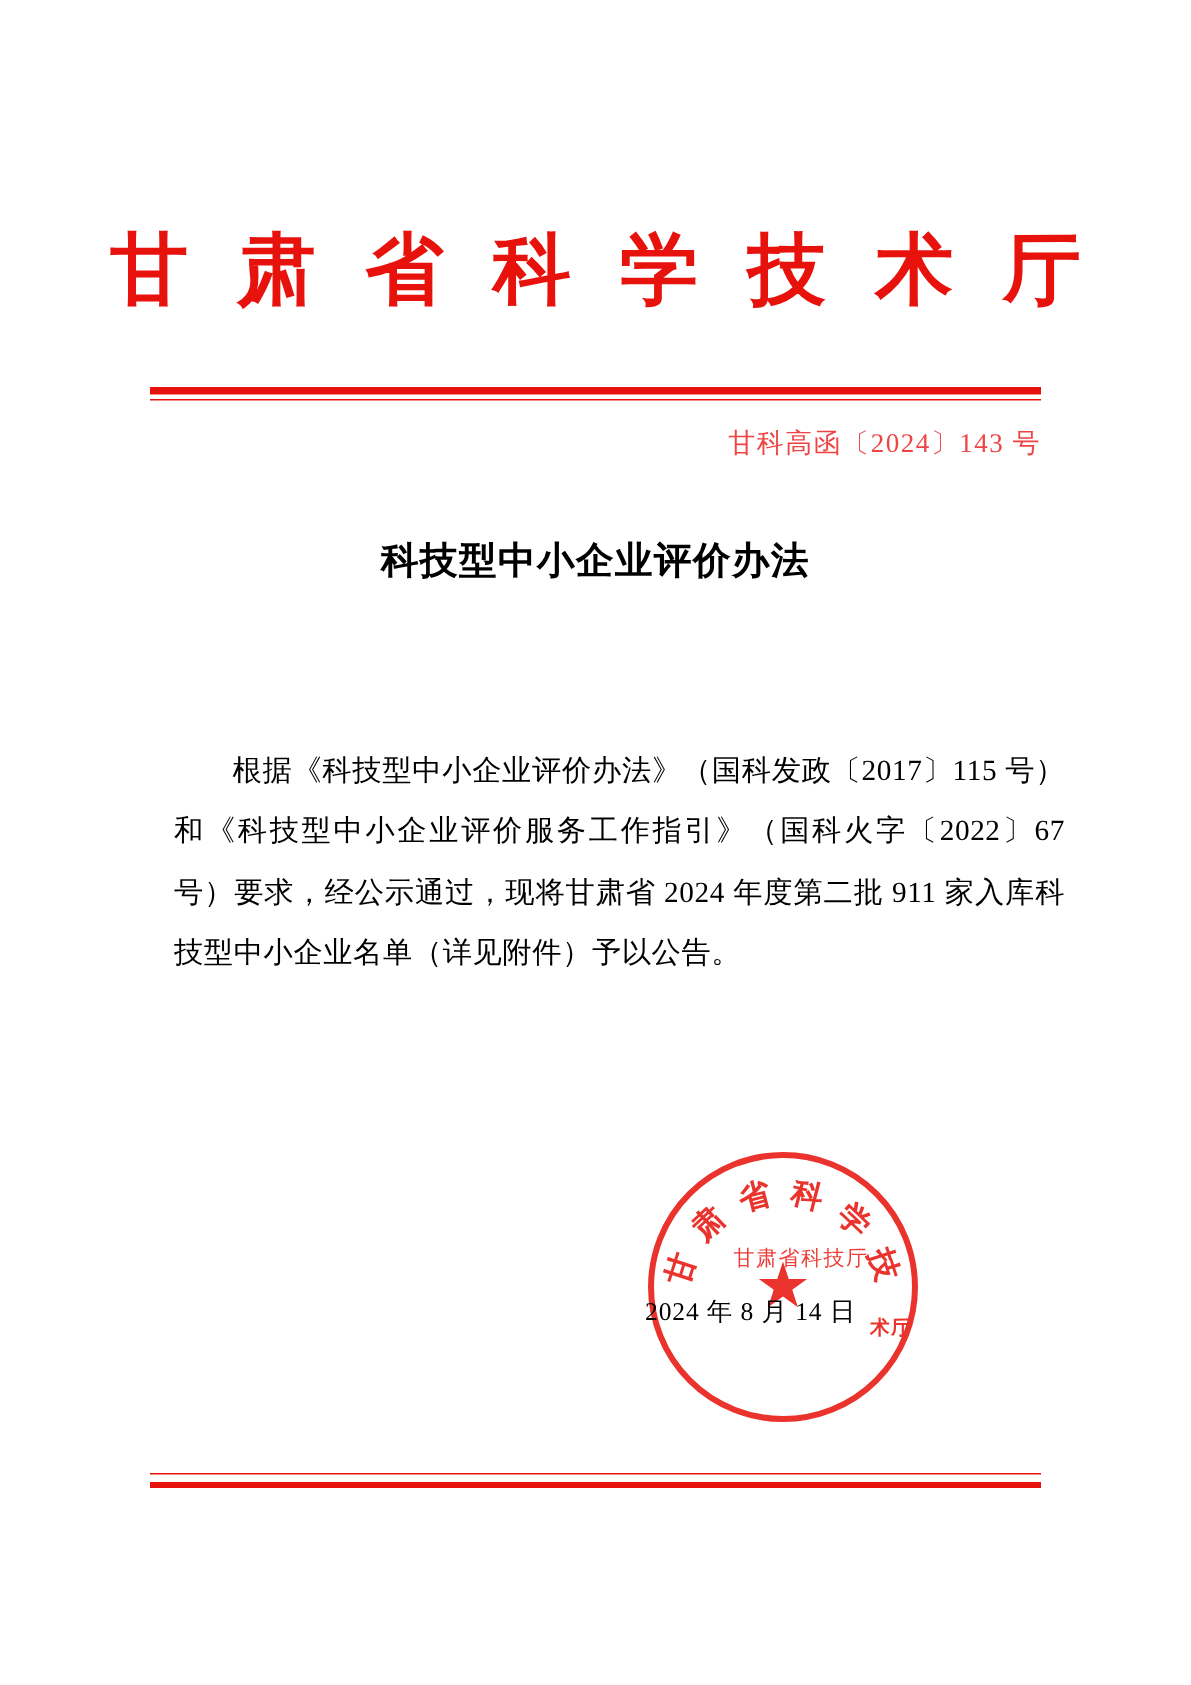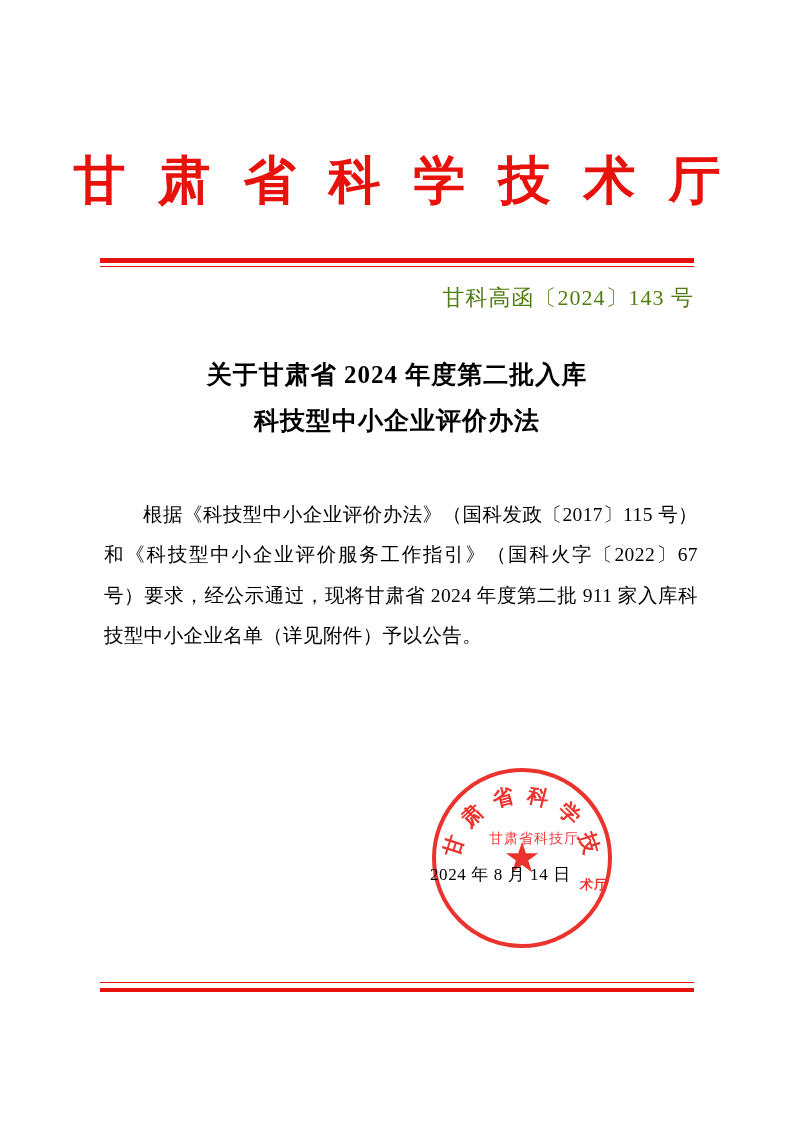--- a/index.html
+++ b/index.html
@@ -54,44 +54,44 @@
     top: 266px;
     height: 1px;
     background: #e8120c;
   }
 
   
   .doc-number {
     position: absolute;
     top: 283px;
     right: 100px;
-    font-size: 22px;
-    letter-spacing: 1px;
-    color: #4d7c0f;
+    font-size: 18px;
+    letter-spacing: 1px;
+    color: #ef4444;
   }
 
   
   .doc-title {
     position: absolute;
     top: 352px;
     left: 0;
     width: 100%;
     text-align: center;
     font-weight: bold;
     font-size: 25px;
     line-height: 1.85;
     letter-spacing: 1px;
     color: #000000;
   }
 
   
   .body-text {
     position: absolute;
     top: 495px;
-    left: 104px;
+    left: 116px;
     width: 594px;
     font-size: 19.5px;
     line-height: 2.07;
     text-align: justify;
     text-justify: inter-ideograph;
     letter-spacing: 0.4px;
     color: #000000;
   }
   .body-text p {
     margin: 0;
@@ -208,21 +208,20 @@
   <div class="letterhead">
     <div class="letterhead-title">甘 肃 省 科 学 技 术 厅</div>
   </div>
 
   <div class="rule-top"></div>
   <div class="rule-top-thin"></div>
 
   <div class="doc-number">甘科高函〔2024〕143 号</div>
 
   <div class="doc-title">
-    <div>关于甘肃省 2024 年度第二批入库</div>
     <div>科技型中小企业评价办法</div>
   </div>
 
   <div class="body-text">
     <p>根据《科技型中小企业评价办法》（国科发政〔2017〕115 号）和《科技型中小企业评价服务工作指引》（国科火字〔2022〕67 号）要求，经公示通过，现将甘肃省 2024 年度第二批 911 家入库科技型中小企业名单（详见附件）予以公告。</p>
   </div>
 
 
   <div class="seal">
     <div class="seal-inner">

